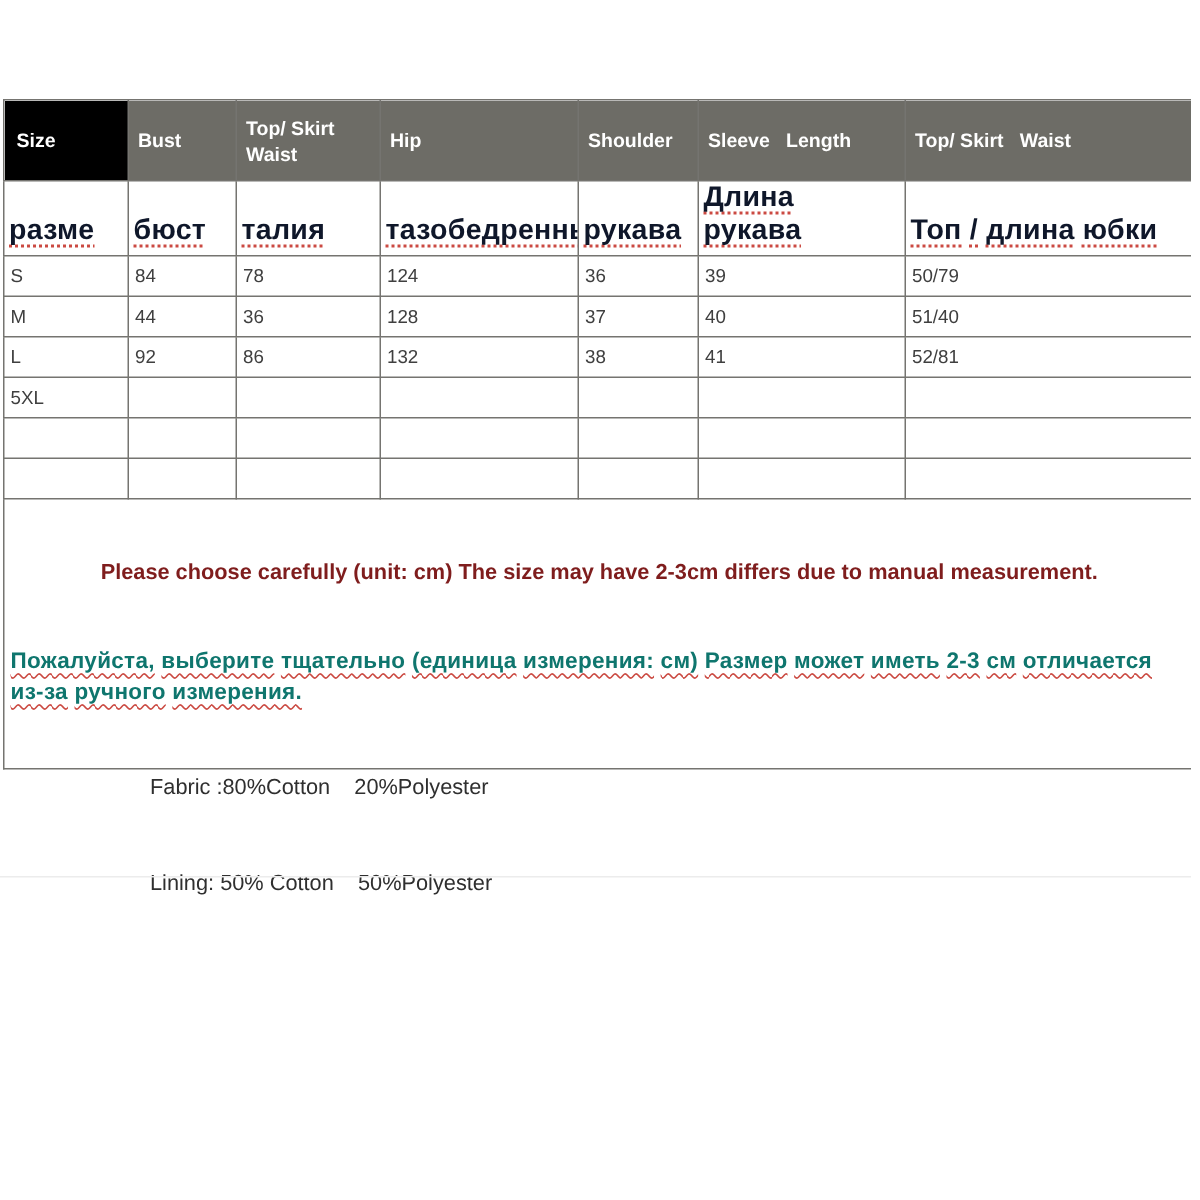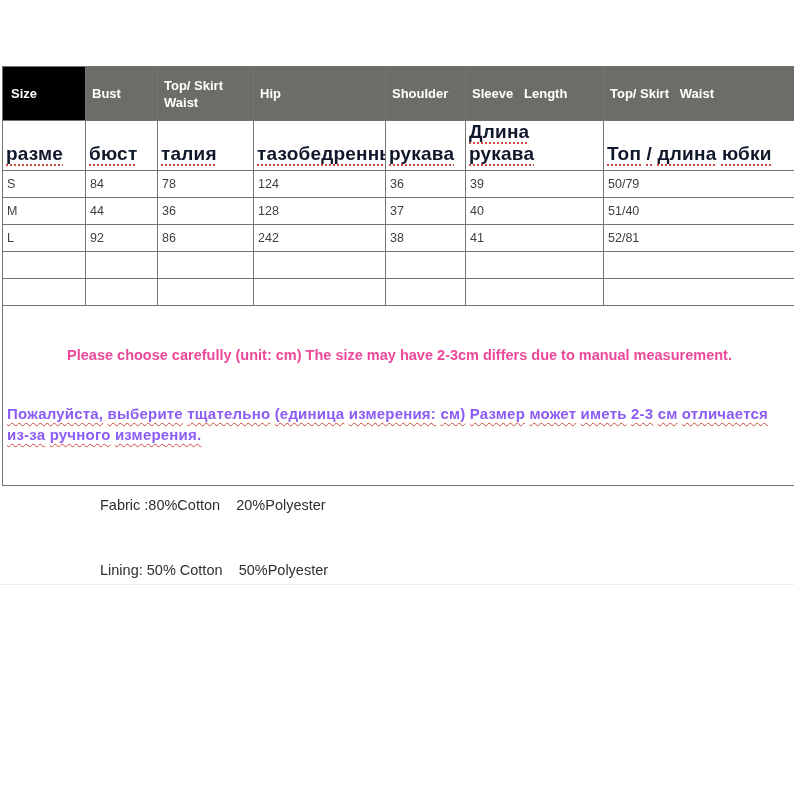--- a/index.html
+++ b/index.html
@@ -30,39 +30,39 @@
     padding:0 0 5px 3px; letter-spacing:0.2px;
   }
   tbody.data-rows td {
     height:26px; background:#ffffff; color:#3f3f3f;
     font-size:12.5px; vertical-align:middle; padding:0 0 0 4px;
   }
   tr.note-row td {
     background:#ffffff; padding:3px 2px 4px 2px; vertical-align:top;
   }
   .warning-en {
-    margin:1px 0 2px 0; text-align:center; color:#ec4899;
+    margin:1px 0 2px 0; text-align:center; color:#7f1d1d;
     font-size:14.5px; font-weight:bold; line-height:19px;
   }
   .warning-ru {
-    margin:0; color:#8b5cf6; font-size:15px; font-weight:bold;
+    margin:0; color:#0f766e; font-size:15px; font-weight:bold;
     line-height:21px; padding-left:2px; letter-spacing:0.2px;
   }
 
   
   .u-dotted { text-decoration:underline dotted #cb4a42; text-decoration-thickness:2px; text-underline-offset:4px; }
   .u-wavy   { text-decoration:underline wavy #cb4a42; text-decoration-thickness:1px; text-underline-offset:3px; }
 
   
   .fabric-line {
     position:absolute; left:100px; color:#2f2f2f;
     font-size:14.5px; line-height:19px; white-space:pre-wrap;
   }
-  #fabric-composition { top:496px; }
-  #lining-composition { top:561px;text-align:right; }
+  #fabric-composition { top:516px; }
+  #lining-composition { top:580px;text-align:right; }
 
   .faint-rule {
     position:absolute; left:0; top:584px; width:800px; height:1px;
     background:#ececec;
   }
 </style>
 </head>
 <body>
 
 <div id="screen">
@@ -114,24 +114,33 @@
           <td>36</td>
           <td>128</td>
           <td>37</td>
           <td>40</td>
           <td>51/40</td>
         </tr>
         <tr>
           <td>L</td>
           <td>92</td>
           <td>86</td>
-          <td>242</td>
+          <td>132</td>
           <td>38</td>
           <td>41</td>
           <td>52/81</td>
+        </tr>
+        <tr>
+          <td>5XL</td>
+          <td></td>
+          <td></td>
+          <td></td>
+          <td></td>
+          <td></td>
+          <td></td>
         </tr>
         <tr>
           <td></td>
           <td></td>
           <td></td>
           <td></td>
           <td></td>
           <td></td>
           <td></td>
         </tr>

